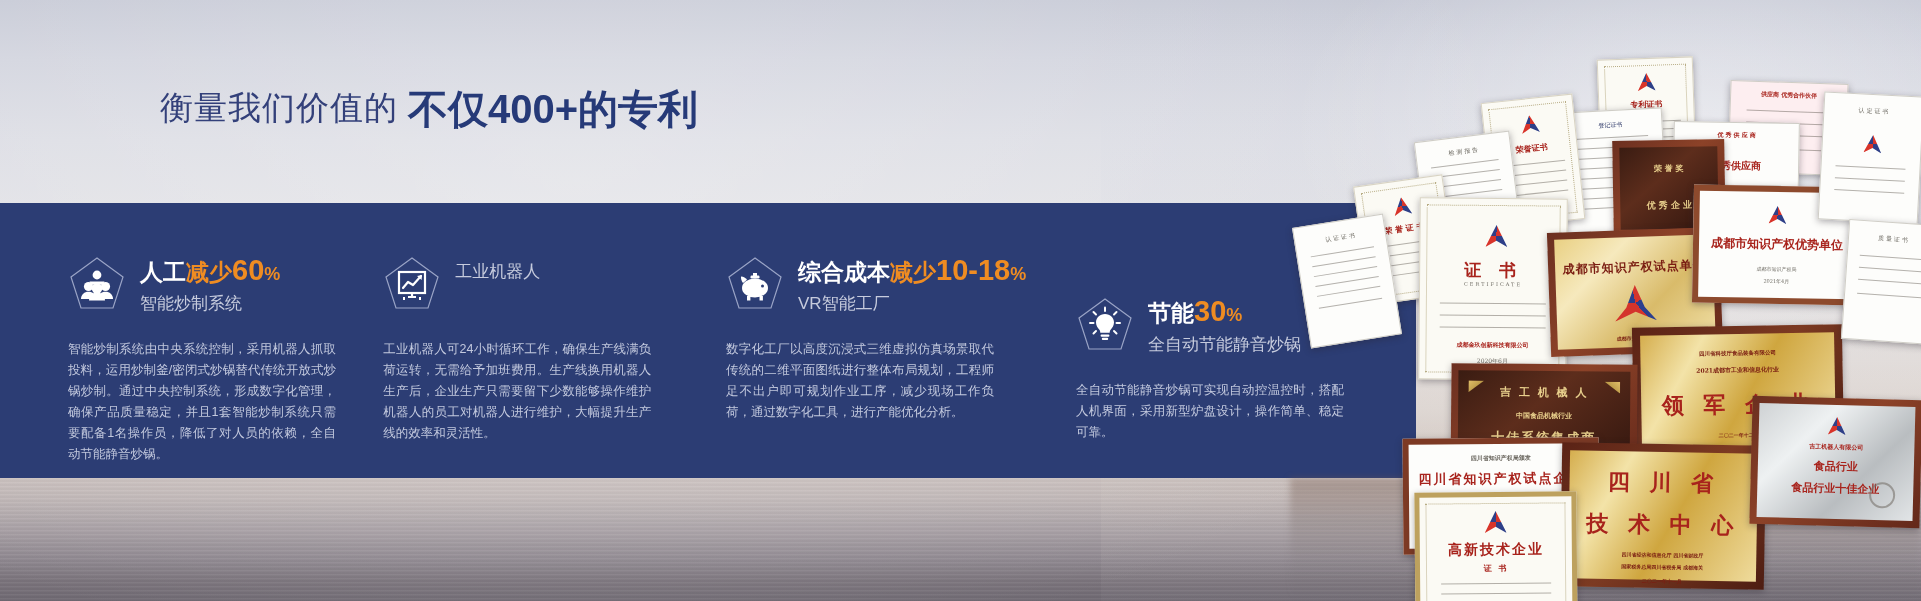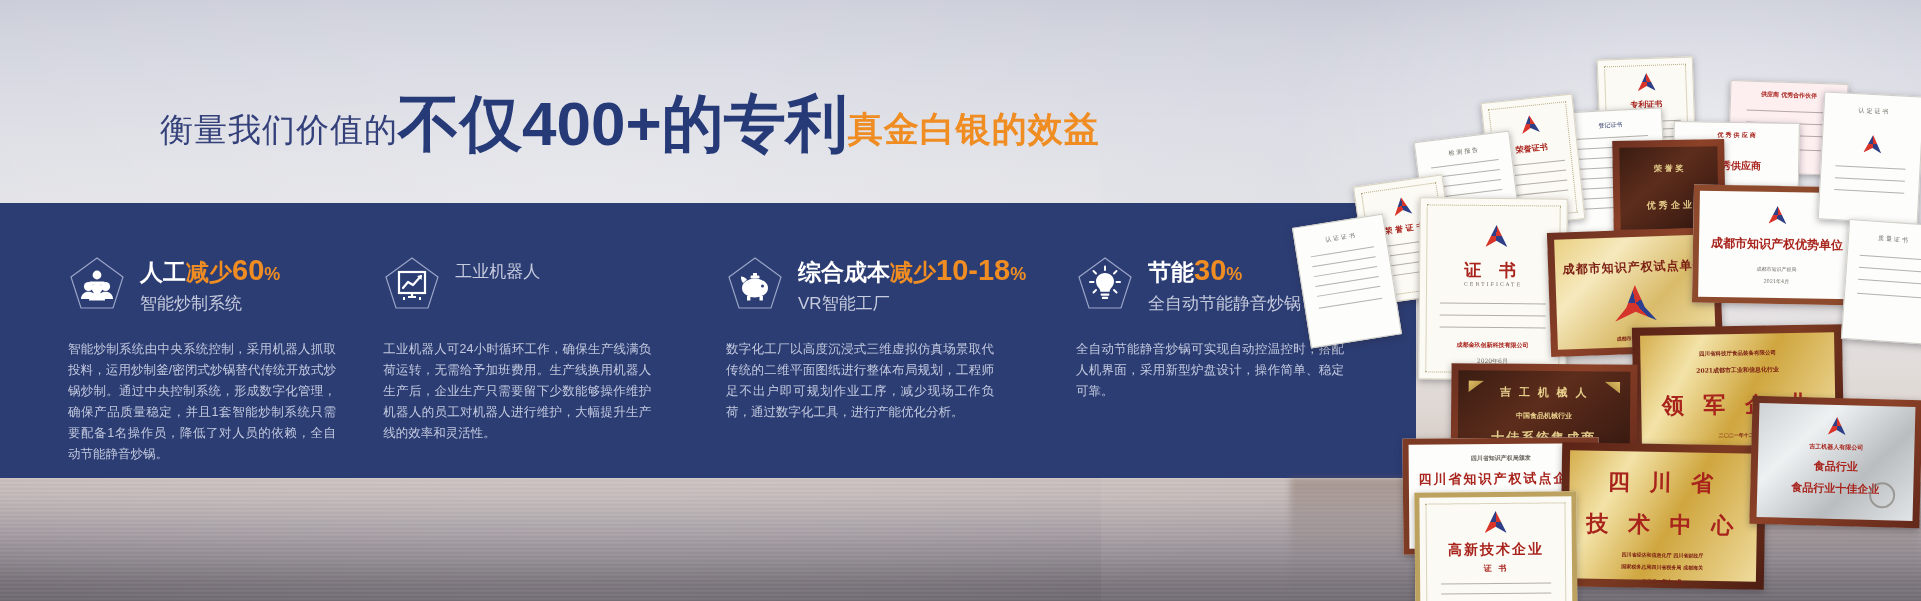--- a/index.html
+++ b/index.html
@@ -88,25 +88,25 @@
     align-items: baseline;
     white-space: nowrap;
   }
   .hl-pre, .hl-mid2 {
     font-size: 33px;
     color: #33407a;
     letter-spacing: 1px;
     font-weight: 400;
   }
   .hl-big {
-    font-size: 62px;
+    font-size: 40px;
     font-weight: 700;
     color: #263a78;
     letter-spacing: 0px;
-    margin: 0 0;
+    margin: 0 10px;
     position: relative;
     top: 4px;
   }
   .hl-mid2 { margin-left: 6px; }
   .hl-accent {
     font-size: 35px;
     font-weight: 700;
     color: #ef8c22;
     letter-spacing: 1px;
   }
@@ -127,21 +127,21 @@
   }
   .feature {
     position: relative;
     box-sizing: border-box;
     padding: 52px 30px 0 0;
     width: 345px;
   }
   .feature:nth-child(1) { padding-left: 68px; width: 400px; }
   .feature:nth-child(2) { padding-left: 10px; width: 372px;}
   .feature:nth-child(3) { padding-left: 10px; width: 380px;}
-  .feature:nth-child(4) { padding-left: 10px; width: 380px;}
+  .feature:nth-child(4) { padding-left: 10px; width: 380px; margin-top: 41px;}
 
   .feat-head {
     display: flex;
     align-items: flex-start;
     gap: 14px;
     height: 62px;
   }
   .hexicon {
     width: 58px; height: 58px;
     flex: 0 0 58px;
@@ -297,21 +297,20 @@
 
   <div class="bg-sky"></div>
   <div class="bg-haze-right"></div>
   <div class="bg-horizon"></div>
   <div class="bg-sea-streaks"></div>
   <div class="bg-vignette"></div>
 
   <div class="headline">
     <span class="hl-pre">衡量我们价值的</span>
     <span class="hl-big">不仅400+的专利</span>
-    <span class="hl-accent">真金白银的效益</span>
   </div>
 
   <div class="panel">
     <div class="panel-inner">
 
       <div class="feature">
         <div class="feat-head">
           <div class="hexicon">
             <svg width="58" height="58" viewBox="0 0 58 58">
               <polygon points="29,3 55,22 45,53 13,53 3,22" fill="none" stroke="#9aa4c6" stroke-width="1.2"></polygon>

